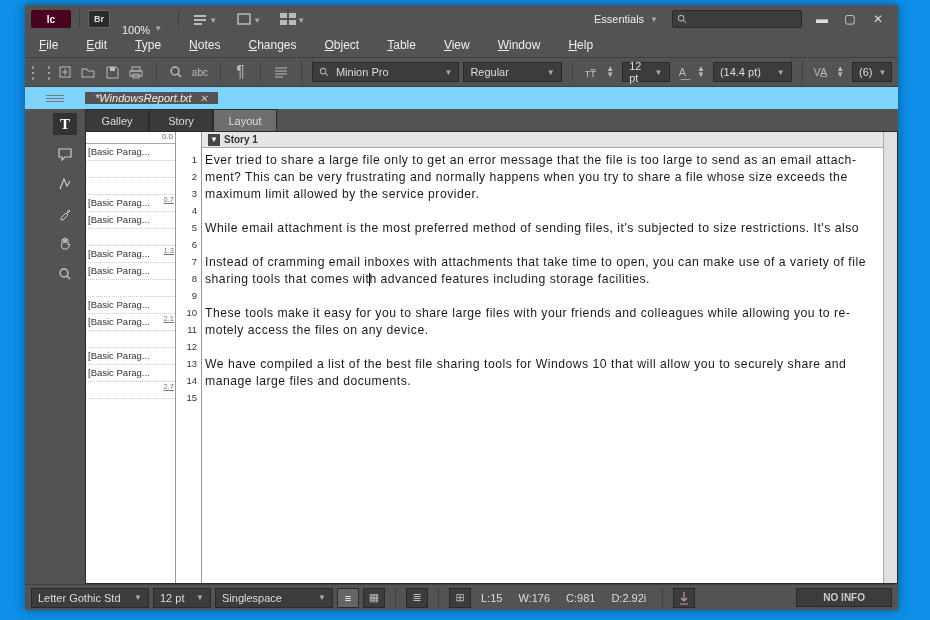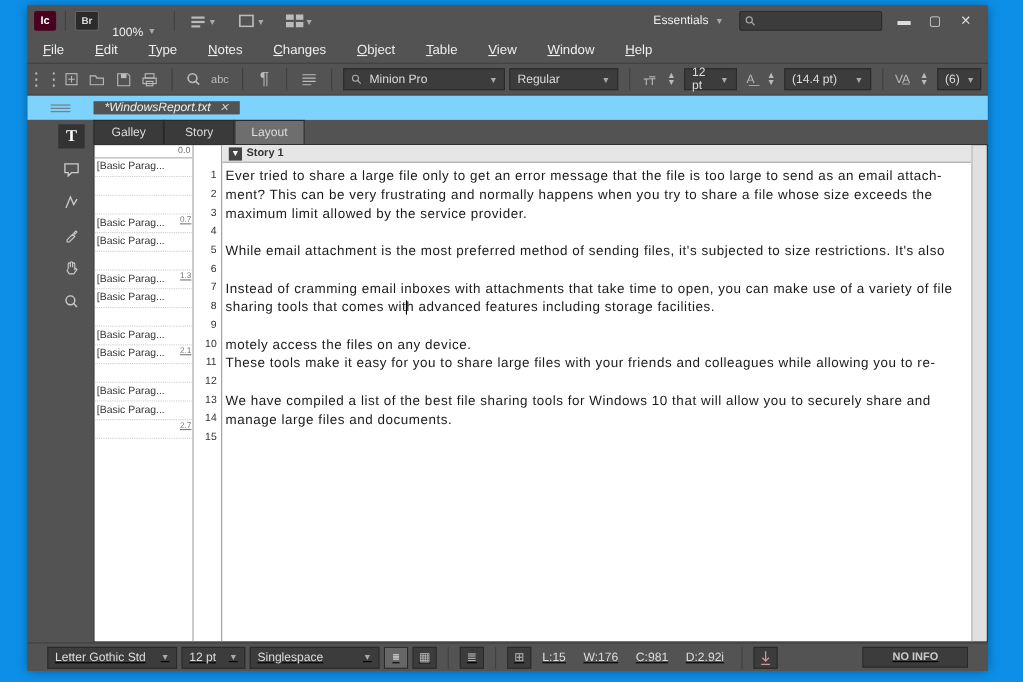--- a/index.html
+++ b/index.html
@@ -1,20 +1,20 @@
 <!DOCTYPE html>
 <html><head>
 <meta charset="utf-8">
 <style>
   * { box-sizing: border-box; margin: 0; padding: 0; font-family: "Segoe UI", Tahoma, sans-serif; }
   body { background: #0d8fe8; width: 930px; height: 620px; overflow: hidden; position: relative; }
   .window { position: absolute; left: 25px; top: 5px; width: 873px; height: 605px; background: #535353; box-shadow: 0 0 10px rgba(0,0,0,.4); display: flex; flex-direction: column; }
   
   .titlebar { height: 28px; background: #535353; display: flex; align-items: center; padding: 0 6px; gap: 6px; }
-  .app-icon { width: 20px; height: 18px; background: #49021f; color:#fff; font-size:10px; font-weight:bold; display:flex; align-items:center; justify-content:center; border-radius:2px; }
+  .app-icon { width: 40px; height: 18px; background: #49021f; color:#fff; font-size:10px; font-weight:bold; display:flex; align-items:center; justify-content:center; border-radius:2px; }
   .br-icon { width: 22px; height: 18px; background: #2b2b2b; color:#ddd; font-size:9px; font-weight:bold; display:flex; align-items:center; justify-content:center; border-radius:2px; border:1px solid #666; }
   .zoom-combo { display:flex; align-items:flex-start; gap:4px; color:#eee; font-size:11px; padding:2px 6px;margin-top:21px; }
   .chev-down { font-size:8px; color:#aaa; }
   .tb-sep { width: 10px; }
   .tb-ico { width:22px; height:22px; color:#bbb; display:flex; align-items:center; justify-content:center; font-size:14px; position:relative; }
   .tb-ico .chev-down { position:absolute; right:-6px; top:8px; }
   .spacer { flex:1; }
   .workspace { color:#eee; font-size:11px; display:flex; align-items:center; gap:6px; padding:0 8px; }
   .searchbox { width: 130px; height:18px; background:#3c3c3c; border:1px solid #2a2a2a; border-radius:2px; display:flex; align-items:center; padding:0 4px; }
   .searchbox svg { width:11px; height:11px; fill:#aaa; }
@@ -64,21 +64,21 @@
   .storyhead { height:16px; background:#e6e6e6; border-bottom:1px solid #aaa; font-size:10px; font-weight:bold; color:#333; padding:1px 6px; display:flex; align-items:center; gap:4px; }
   .storyhead .dd{ width:12px;height:12px;background:#444;display:inline-flex;align-items:center;justify-content:center;color:#fff;font-size:8px;}
   .storybody { padding:4px 6px 0 3px; font-family:"Consolas","Menlo",monospace; font-size:12.2px; line-height:17px; color:#1a1a1a; letter-spacing:.5px; }
   .storybody p{ white-space:pre-wrap; }
   .linktag { display:inline-block; background:#4fb2e6; color:#fff; font-size:8px; padding:0 4px; border-radius:2px; margin:0 2px; vertical-align:middle; position:relative; }
   .linktag.right::after{content:"";position:absolute;right:-5px;top:2px;border:5px solid transparent;border-left-color:#4fb2e6;}
   .linktag.left::before{content:"";position:absolute;left:-5px;top:2px;border:5px solid transparent;border-right-color:#4fb2e6;}
   .caret{ display:inline-block; width:0; border-left:1px solid #000; height:13px; vertical-align:middle; margin:0 -0.5px;}
   .scrollv { width:14px; background:#e0e0e0; border-left:1px solid #aaa; }
   
-  .status { height:26px; background:#535353; border-top:1px solid #404040; display:flex; align-items:center; padding:0 18px; gap:4px;text-decoration:underline; }
+  .status { height:26px; background:#535353; border-top:1px solid #404040; display:flex; align-items:center; padding:0 6px; gap:4px; }
   .status .combo.f2{width:118px}
   .status .combo.s2{width:58px}
   .status .combo.p2{width:118px}
   .st-toggle{ width:22px;height:20px;background:#3c3c3c;border:1px solid #2a2a2a;display:flex;align-items:center;justify-content:center;color:#bbb;font-size:11px;}
   .st-toggle.active{background:#666;color:#fff;}
   .ssep{width:1px;height:20px;background:#404040;margin:0 6px;}
   .st-read{ color:#ddd; font-size:11px; padding:0 6px; }
   .noinfo{ background:#3c3c3c; border:1px solid #2a2a2a; color:#ccc; font-size:10px; font-weight:bold; padding:3px 26px; margin-left:auto; }
 </style>
 </head>
@@ -325,22 +325,22 @@
           <div class="storybody" id="storybody">
               <p>Ever tried to share a large file only to get an error message that the file is too large to send as an email attach-</p>
               <p>ment? This can be very frustrating and normally happens when you try to share a file whose size exceeds the</p>
               <p>maximum limit allowed by the service provider.</p>
               <p>&nbsp;</p>
               <p>While email attachment is the most preferred method of sending files, it's subjected to size restrictions. It's also</p>
               <p>&nbsp;</p>
               <p>Instead of cramming email inboxes with attachments that take time to open, you can make use of a variety of file</p>
               <p>sharing tools that comes wit<span class="caret"></span>h advanced features including storage facilities.</p>
               <p>&nbsp;</p>
+              <p>These tools make it easy for you to share large files with your friends and colleagues while allowing you to re-</p>
               <p>motely access the files on any device.</p>
-              <p>These tools make it easy for you to share large files with your friends and colleagues while allowing you to re-</p>
               <p>&nbsp;</p>
               <p>We have compiled a list of the best file sharing tools for Windows 10 that will allow you to securely share and</p>
               <p>manage large files and documents.</p>
             </div>
         </div>
         <div class="scrollv"></div>
       </div>
     </div>
   </div>
 

